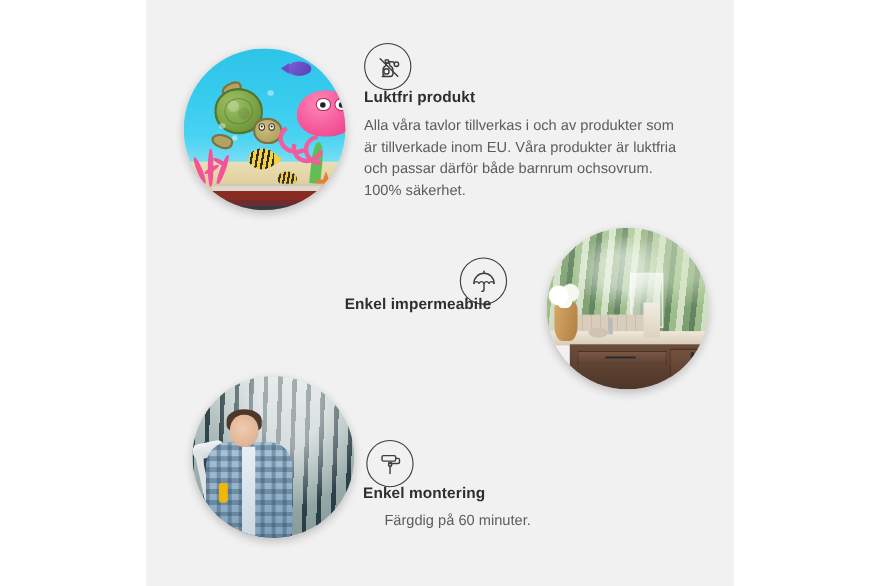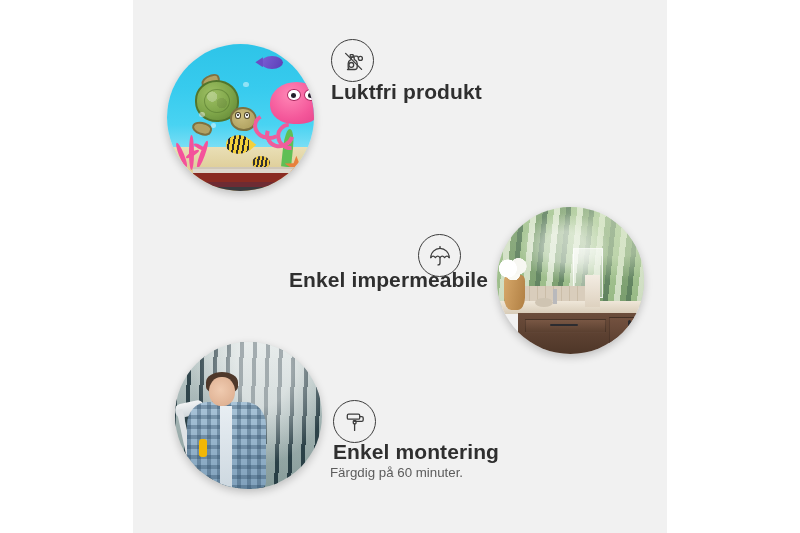--- a/index.html
+++ b/index.html
@@ -251,42 +251,42 @@
     border: 1.6px solid #3d3d3d;
     display: flex; align-items: center; justify-content: center;
   }
   .icon-circle svg { display:block; }
 
   
   .heading {
     position: absolute;
     color: #2f2f2f;
     font-weight: bold;
-    font-size: 21px;
+    font-size: 14px;
     letter-spacing: .1px;
     white-space: nowrap;
   }
   .body {
     position: absolute;
     color: #5c5c5c;
     font-size: 13.3px;
     line-height: 19.5px;
   }
 
   #b1-icon  { left: 331px; top: 39px; }
   #b1-title { left: 331px; top: 80px; }
   #b1-text  { left: 331px; top: 104px; width: 297px; }
 
   #b2-icon  { left: 418px; top: 234px; }
   #b2-title { left: 289px; top: 268px; width: 182px; text-align: center; }
   #b2-text  { left: 219px; top: 294px; width: 252px; text-align: center; }
 
   #b3-icon  { left: 333px; top: 400px; }
-  #b3-title { left: 330px; top: 440px; width: 172px; text-align: center; }
-  #b3-text  { left: 330px; top: 463px; width: 172px; text-align: left; }
+  #b3-title { left: 330px; top: 440px; width: 172px; }
+  #b3-text  { left: 330px; top: 463px; width: 172px; text-align: center; }
 </style>
 </head>
 <body>
 
 <div id="stage">
 
   <div class="panel"></div>
 
   <div class="photo" id="photo-sea">
     <div class="scene">
@@ -344,20 +344,21 @@
       <path d="M7.5 21.5h7.2c1.4 0 2.5-1.1 2.5-2.5v-3.4c0-1.6-0.9-3-2.3-3.7l-0.7-0.4V9.2h-3v2.3l-0.7 .4
                c-1.4 .7-2.3 2.1-2.3 3.7V19c0 1.4 1.1 2.5 2.5 2.5z"></path>
       <rect x="10.2" y="6.6" width="3" height="2.6" rx="0.5"></rect>
       <path d="M13.4 8.2h3.3c0.9 0 1.6 0.7 1.6 1.6"></path>
       <circle cx="20.4" cy="10.4" r="2"></circle>
       <circle cx="11.3" cy="16.9" r="2.4"></circle>
       <line x1="5.6" y1="5.4" x2="21.6" y2="21.4"></line>
     </svg>
   </div>
   <div class="heading" id="b1-title">Luktfri produkt</div>
+  <div class="body" id="b1-text">Alla våra tavlor tillverkas i och av produkter som är tillverkade inom EU. Våra produkter är luktfria och passar därför både barnrum ochsovrum. 100% säkerhet.</div>
 
   <div class="photo" id="photo-bath">
     <div class="scene">
       <div class="bath-wall"></div>
       <div class="mirror"></div>
       <div class="backsplash"></div>
       <div class="counter"></div>
       <div class="cabinet">
         <div class="drawer"></div>
         <div class="door"></div>

